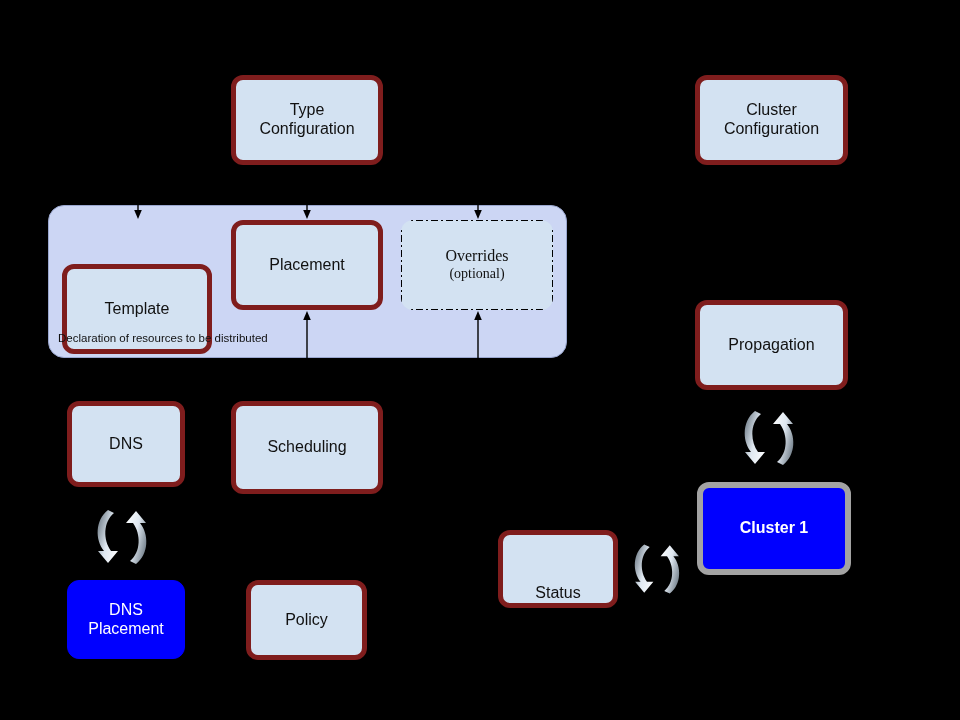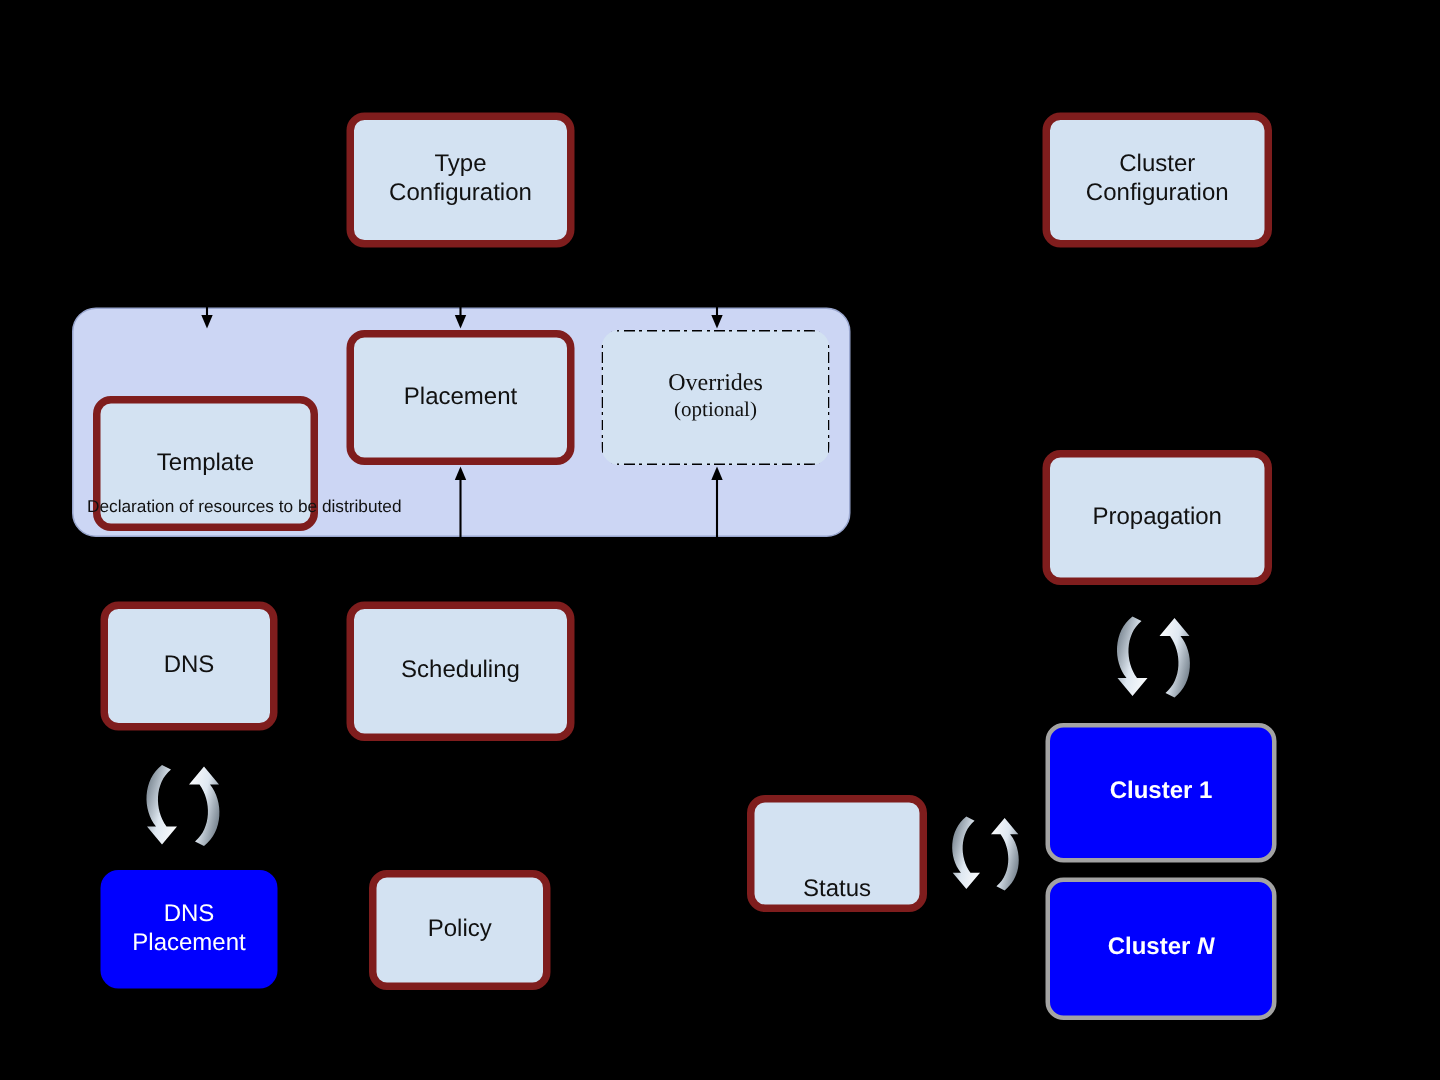--- a/index.html
+++ b/index.html
@@ -56,21 +56,21 @@
       repeating-linear-gradient(to right, #000 0 7px, transparent 7px 10px, #000 10px 12px, transparent 12px 15px) top left / 100% 1px no-repeat,
       repeating-linear-gradient(to right, #000 0 7px, transparent 7px 10px, #000 10px 12px, transparent 12px 15px) bottom left / 100% 1px no-repeat,
       repeating-linear-gradient(to bottom, #000 0 7px, transparent 7px 10px, #000 10px 12px, transparent 12px 15px) top left / 1px 100% no-repeat,
       repeating-linear-gradient(to bottom, #000 0 7px, transparent 7px 10px, #000 10px 12px, transparent 12px 15px) top right / 1px 100% no-repeat,
       #d3e2f2;
     font-family: Liberation Serif, serif;
   }
 
   .cluster {
     background: #0000ff;
-    border: 3px solid #a3a3a3;
+    border: 6px solid #a3a3a3;
     color: #ffffff;
     font-weight: bold;
   }
   .cluster .em { font-style: italic; }
 
   .dnsprov {
     background: #0000ff;
     border: 1px solid #0000ff;
     color: #ffffff;
     font-weight: normal;
@@ -186,23 +186,20 @@
 
   <svg class="sync" style="left:735px; top:396px; width:68px; height:84px;" viewBox="0 0 68 84">
     <path d="M20,15 C7,25 7,45 16,56 L10,56 L20,68 L30,56 L23,56 C15,45 15,27 26,18 Z" fill="url(#gB)" stroke="none"></path>
     <path d="M48,69 C61,59 61,39 52,28 L58,28 L48,16 L38,28 L45,28 C53,39 53,57 42,66 Z" fill="url(#gA)" stroke="none"></path>
   </svg>
 
   <div class="node cluster" style="left:697px; top:482px; width:154px; height:93px;">
     <span class="label">Cluster 1</span>
   </div>
 
-  <div class="node cluster" style="left:697px; top:585px; width:154px; height:95px;">
-    <span class="label"><span>Cluster </span><span class="em">N</span></span>
-  </div>
 
   <div class="node" style="left:498px; top:530px; width:120px; height:78px;align-items:flex-end;">
     <span class="label">Status</span>
   </div>
 
   <svg class="sync" style="left:626px; top:527px; width:62px; height:84px;" viewBox="0 0 68 84">
     <path d="M20,15 C7,25 7,45 16,56 L10,56 L20,68 L30,56 L23,56 C15,45 15,27 26,18 Z" fill="url(#gB)" stroke="none"></path>
     <path d="M48,69 C61,59 61,39 52,28 L58,28 L48,16 L38,28 L45,28 C53,39 53,57 42,66 Z" fill="url(#gA)" stroke="none"></path>
   </svg>
 

